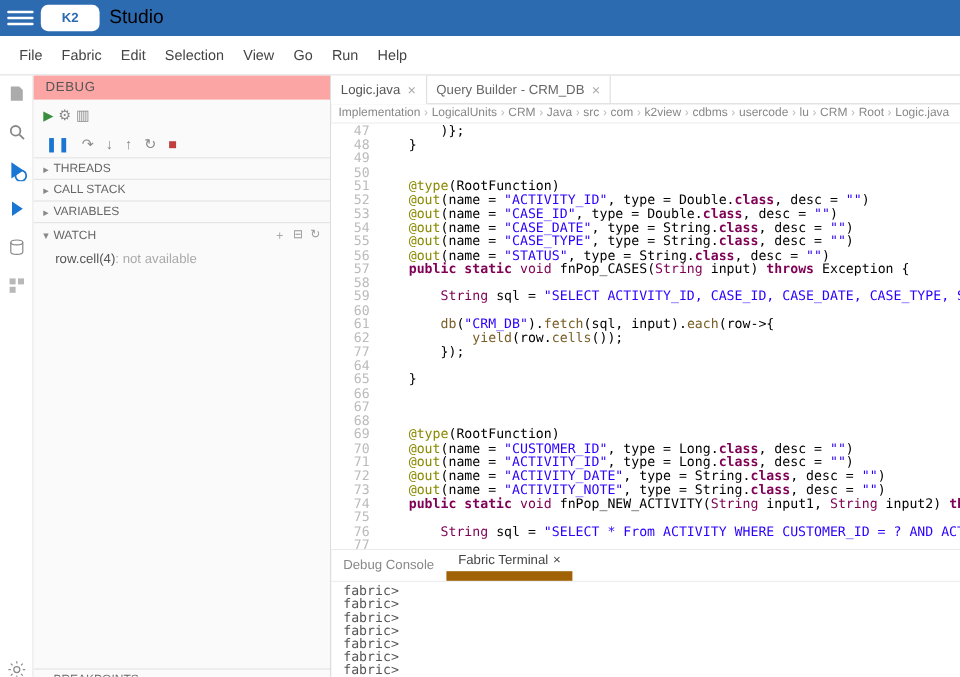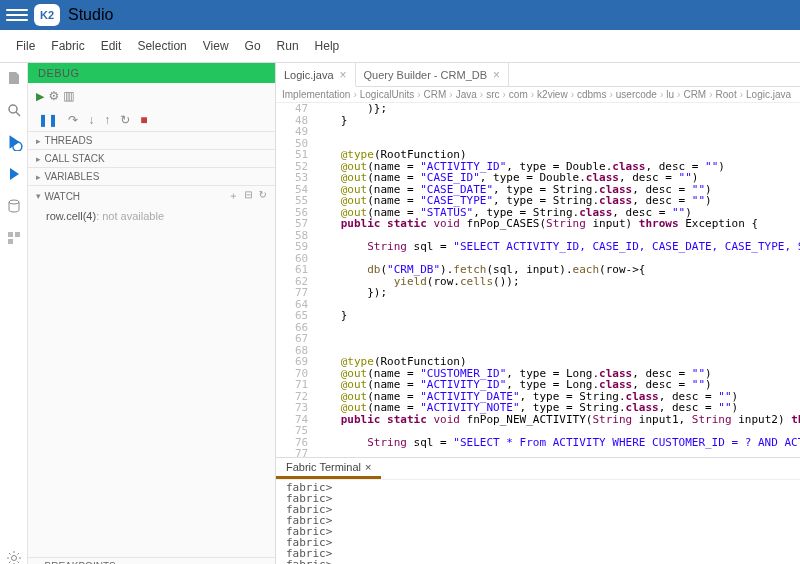--- a/index.html
+++ b/index.html
@@ -1,35 +1,35 @@
 <!DOCTYPE html>
 <html><head>
 <meta charset="utf-8">
 <style>
 * { margin: 0; padding: 0; box-sizing: border-box; }
 body { font-family: Arial, Helvetica, sans-serif; font-size: 12px; color: #333; background: #fff; width: 800px; height: 564px; overflow: hidden; }
 
 .titlebar { background: #2d6bb0; height: 30px; display: flex; align-items: center; padding: 0 6px; }
 .menu-icon { width: 22px; display: flex; flex-direction: column; gap: 3px; cursor: pointer; }
 .menu-icon span { height: 2px; background: #fff; border-radius: 1px; }
-.logo { width: 26px; height: 22px; background: #fff; border-radius: 6px; margin-left: 6px; display: flex; align-items: center; justify-content: center; color: #2d6bb0; font-size: 11px; font-weight: bold; }
+.logo { width: 49px; height: 22px; background: #fff; border-radius: 6px; margin-left: 6px; display: flex; align-items: center; justify-content: center; color: #2d6bb0; font-size: 11px; font-weight: bold; }
 .app-title { color: #000000; font-size: 16px; margin-left: 8px; }
 
 .menubar { height: 22px; display: flex; align-items: center; padding: 16px 8px; border-bottom: 1px solid #ddd; }
 .menubar-item { padding: 2px 8px; font-size: 12px; cursor: pointer; color: #444; }
 
 .main { display: flex; height: calc(100% - 52px); }
 
 .actbar { width: 28px; background: #fff; border-right: 1px solid #e5e5e5; display: flex; flex-direction: column; align-items: center; padding-top: 6px; gap: 14px; }
 .act-icon { width: 18px; height: 18px; cursor: pointer; color: #888; display: flex; align-items: center; justify-content: center; }
 .act-icon.active { color: #1976d2; }
 .act-bottom { margin-top: auto; margin-bottom: 8px; }
 
 .sidepanel { width: 248px; background: #fafafa; border-right: 1px solid #ddd; display: flex; flex-direction: column; }
-.sp-title { background: #22c55e; padding: 4px 10px; font-size: 11px; color: #555; letter-spacing: 0.5px; }
+.sp-title { background: #fca5a5; padding: 4px 10px; font-size: 11px; color: #555; letter-spacing: 0.5px; }
 .sp-run { display: flex; align-items: center; padding: 6px 8px; gap: 4px; }
 .sp-run select { flex: 1; font-size: 11px; border: 1px solid #ccc; padding: 2px; border-radius: 3px; }
 .sp-icons { display: flex; gap: 10px; padding: 4px 10px; color: #888; font-size: 12px; }
 .sp-section { border-top: 1px solid #e5e5e5; padding: 3px 8px; font-size: 10px; color: #666; display: flex; align-items: center; gap: 4px; }
 .sp-section .chev { font-size: 9px; color: #888; }
 .sp-section .sec-icons { margin-left: auto; display: flex; gap: 6px; color: #999; }
 .sp-item { padding: 4px 18px; font-size: 11px; color: #555; }
 .sp-item .hint { color: #aaa; }
 .sp-spacer { flex: 1; }
 .play-icon { color: #388e3c; font-size: 11px; }
@@ -50,21 +50,21 @@
 .at { color: #8a8a00; }
 .kw { color: #7f0055; font-weight: bold; }
 .ty { color: #7f0055; }
 .str { color: #2a00ff; }
 .id { color: #000; }
 .fn { color: #795E26; }
 
 .bottom-panel { border-top: 1px solid #ddd; height: 118px; display: flex; flex-direction: column; }
 .bp-tabs { display: flex; border-bottom: 1px solid #eee; }
 .bp-tab { padding: 3px 10px; font-size: 11px; color: #888; display: flex; align-items: center; gap: 4px; cursor: pointer; }
-.bp-tab.active { border-bottom: 3px solid #a16207; color: #444; align-items: center; }
+.bp-tab.active { border-bottom: 8px solid #a16207; color: #444; align-items: center; }
 .bp-body { flex: 1; padding: 2px 10px; font-family: Consolas, monospace; font-size: 11px; color: #555; line-height: 11px; overflow: hidden; }
 </style>
 </head>
 <body>
 
 <div class="titlebar">
   <div class="menu-icon">
       <span></span>
       <span></span>
       <span></span>
@@ -242,20 +242,21 @@
           <div>73</div>
           <div>74</div>
           <div>75</div>
           <div>76</div>
           <div>77</div>
         </div>
       <div class="lines" id="lines"><div class="ln">        <span class="id">)};</span></div><div class="ln">    <span class="id">}</span></div><div class="ln"> </div><div class="ln"> </div><div class="ln">    <span class="at">@type</span><span class="id">(RootFunction)</span></div><div class="ln">    <span class="at">@out</span><span class="id">(name = </span><span class="str">"ACTIVITY_ID"</span><span class="id">, type = Double.</span><span class="kw">class</span><span class="id">, desc = </span><span class="str">""</span><span class="id">)</span></div><div class="ln">    <span class="at">@out</span><span class="id">(name = </span><span class="str">"CASE_ID"</span><span class="id">, type = Double.</span><span class="kw">class</span><span class="id">, desc = </span><span class="str">""</span><span class="id">)</span></div><div class="ln">    <span class="at">@out</span><span class="id">(name = </span><span class="str">"CASE_DATE"</span><span class="id">, type = String.</span><span class="kw">class</span><span class="id">, desc = </span><span class="str">""</span><span class="id">)</span></div><div class="ln">    <span class="at">@out</span><span class="id">(name = </span><span class="str">"CASE_TYPE"</span><span class="id">, type = String.</span><span class="kw">class</span><span class="id">, desc = </span><span class="str">""</span><span class="id">)</span></div><div class="ln">    <span class="at">@out</span><span class="id">(name = </span><span class="str">"STATUS"</span><span class="id">, type = String.</span><span class="kw">class</span><span class="id">, desc = </span><span class="str">""</span><span class="id">)</span></div><div class="ln">    <span class="kw">public static </span><span class="ty">void</span><span class="id"> fnPop_CASES(</span><span class="ty">String</span><span class="id"> input) </span><span class="kw">throws</span><span class="id"> Exception {</span></div><div class="ln">    </div><div class="ln">        <span class="ty">String</span><span class="id"> sql = </span><span class="str">"SELECT ACTIVITY_ID, CASE_ID, CASE_DATE, CASE_TYPE, STATUS FROM CASES where activity_id = ?"</span></div><div class="ln">    </div><div class="ln">        <span class="fn">db</span><span class="id">(</span><span class="str">"CRM_DB"</span><span class="id">).</span><span class="fn">fetch</span><span class="id">(sql, input).</span><span class="fn">each</span><span class="id">(</span><span class="id">row-&gt;{</span></div><div class="ln">            <span class="fn">yield</span><span class="id">(row.</span><span class="fn">cells</span><span class="id">());</span></div><div class="ln">        <span class="id">});</span></div><div class="ln">    </div><div class="ln">    <span class="id">}</span></div><div class="ln"> </div><div class="ln"> </div><div class="ln"> </div><div class="ln">    <span class="at">@type</span><span class="id">(RootFunction)</span></div><div class="ln">    <span class="at">@out</span><span class="id">(name = </span><span class="str">"CUSTOMER_ID"</span><span class="id">, type = Long.</span><span class="kw">class</span><span class="id">, desc = </span><span class="str">""</span><span class="id">)</span></div><div class="ln">    <span class="at">@out</span><span class="id">(name = </span><span class="str">"ACTIVITY_ID"</span><span class="id">, type = Long.</span><span class="kw">class</span><span class="id">, desc = </span><span class="str">""</span><span class="id">)</span></div><div class="ln">    <span class="at">@out</span><span class="id">(name = </span><span class="str">"ACTIVITY_DATE"</span><span class="id">, type = String.</span><span class="kw">class</span><span class="id">, desc = </span><span class="str">""</span><span class="id">)</span></div><div class="ln">    <span class="at">@out</span><span class="id">(name = </span><span class="str">"ACTIVITY_NOTE"</span><span class="id">, type = String.</span><span class="kw">class</span><span class="id">, desc = </span><span class="str">""</span><span class="id">)</span></div><div class="ln">    <span class="kw">public static </span><span class="ty">void</span><span class="id"> fnPop_NEW_ACTIVITY(</span><span class="ty">String</span><span class="id"> input1, </span><span class="ty">String</span><span class="id"> input2) </span><span class="kw">throws</span></div><div class="ln">    </div><div class="ln">        <span class="ty">String</span><span class="id"> sql = </span><span class="str">"SELECT * From ACTIVITY WHERE CUSTOMER_ID = ? AND ACTIVITY_ID = ? AND NEW_NOTE_IND = @NEW_IND@"</span></div><div class="ln">    </div></div>
     </div>
     <div class="bottom-panel">
       <div class="bp-tabs" id="bp-tabs">
+          <div class="bp-tab">Debug Console</div>
           <div class="bp-tab active">Fabric Terminal <span>×</span></div>
         </div>
       <div class="bp-body" id="bp-body">
           <div>fabric&gt;</div>
           <div>fabric&gt;</div>
           <div>fabric&gt;</div>
           <div>fabric&gt;</div>
           <div>fabric&gt;</div>
           <div>fabric&gt;</div>
           <div>fabric&gt;</div>

